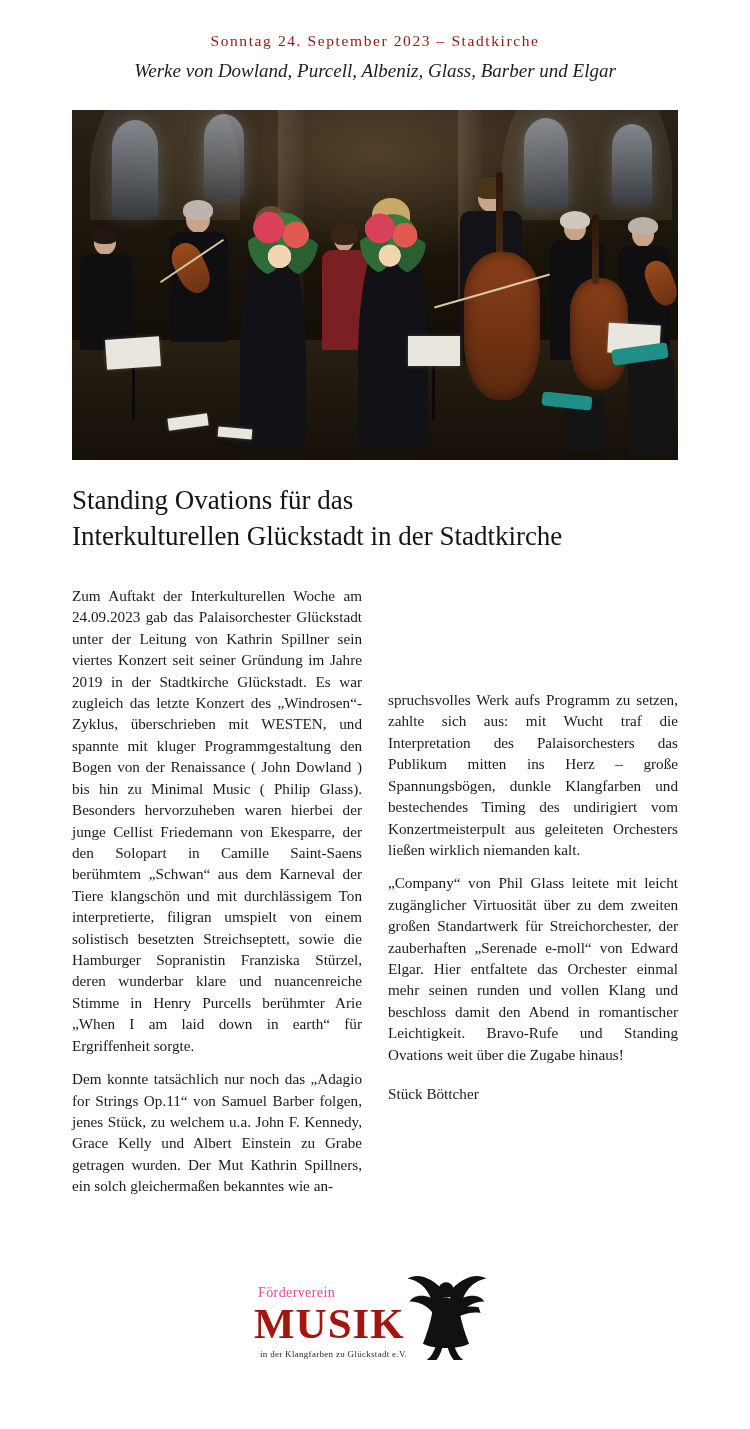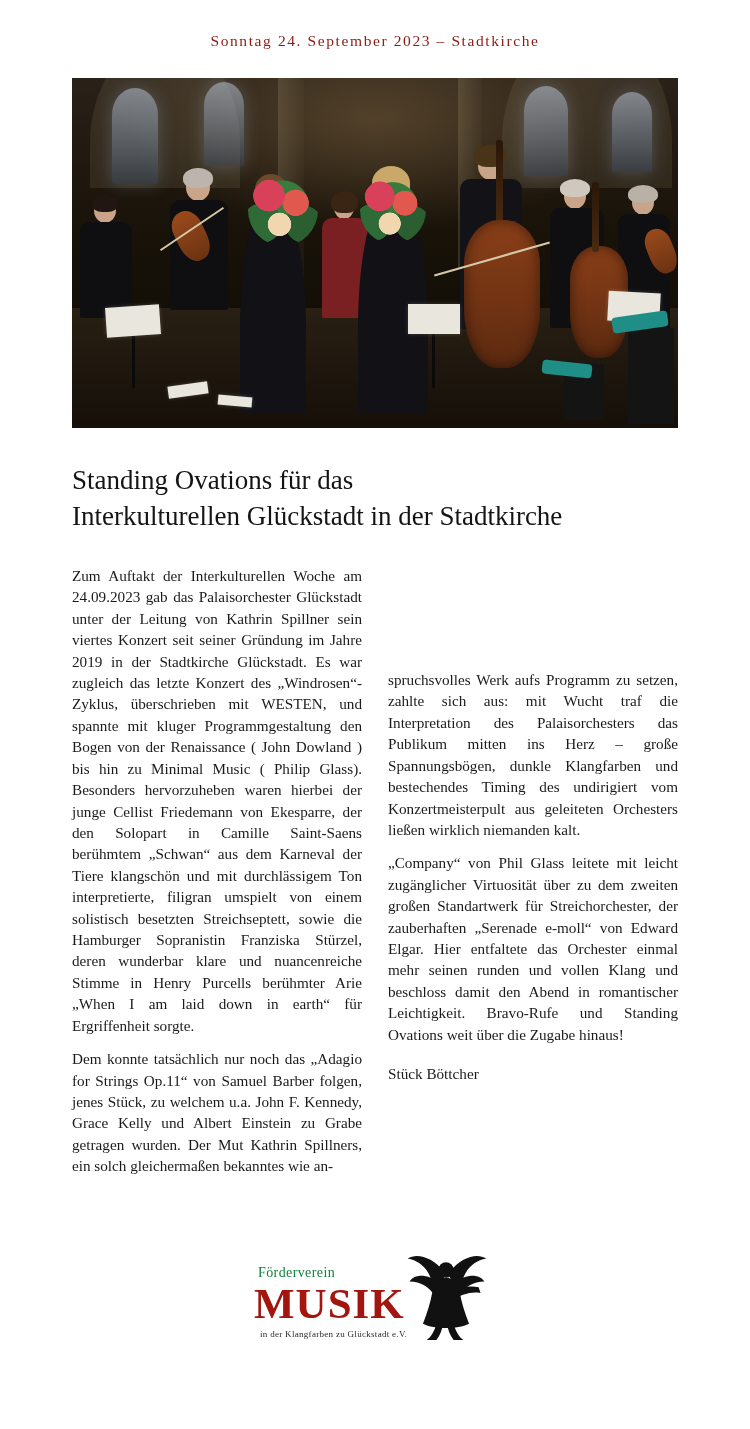--- a/index.html
+++ b/index.html
@@ -165,21 +165,21 @@
     border-radius: 4px;
   }
   .chair-frame {
     position: absolute;
     background: #141414;
   }
 
   
   .article {
     width: 606px;
-    margin: 34px auto 0 auto;
+    margin: 22px auto 0 auto;
   }
   .headline {
     font-family: "Liberation Serif", serif;
     font-size: 27px;
     line-height: 1.35;
     font-weight: normal;
     color: #141414;
     margin: 0 0 30px 0;
   }
   .columns {
@@ -219,21 +219,21 @@
     position: relative;
     width: 250px;
     height: 108px;
   }
   .logo-foerder {
     position: absolute;
     left: 8px;
     top: 22px;
     font-family: "Liberation Serif", serif;
     font-size: 14px;
-    color: #15803d;
+    color: #ec4899;
     letter-spacing: 0.4px;
   }
   .logo-musik {
     position: absolute;
     left: 4px;
     top: 36px;
     font-family: "Liberation Serif", serif;
     font-size: 43px;
     font-weight: bold;
     color: #a3160f;
@@ -255,20 +255,21 @@
     height: 96px;
   }
 </style>
 </head>
 <body>
 
 <div class="page">
 
   <div class="header">
     <div class="kicker">Sonntag 24. September 2023 – Stadtkirche</div>
+    <div class="subtitle">Werke von Dowland, Purcell, Albeniz, Glass, Barber und Elgar</div>
   </div>
 
   <div class="photo-wrap">
     <div class="photo">
 
       <div class="arch" style="left:18px; top:-40px; width:150px; height:150px;"></div>
       <div class="arch" style="left:430px; top:-50px; width:170px; height:160px;"></div>
       <div class="win" style="left:40px; top:10px; width:46px; height:96px;"></div>
       <div class="win" style="left:132px; top:4px; width:40px; height:84px;"></div>
       <div class="win" style="left:452px; top:8px; width:44px; height:90px;"></div>

